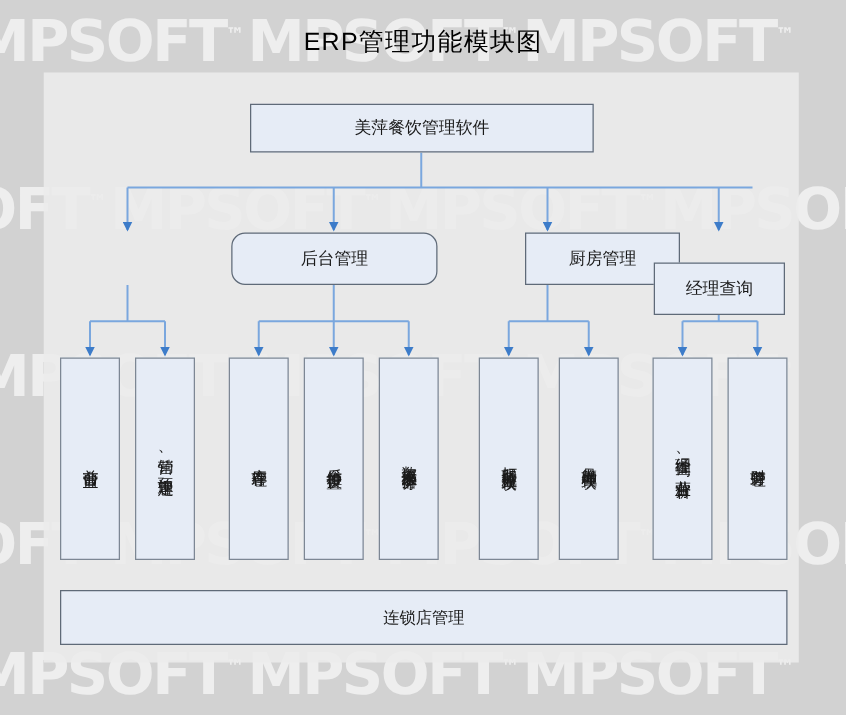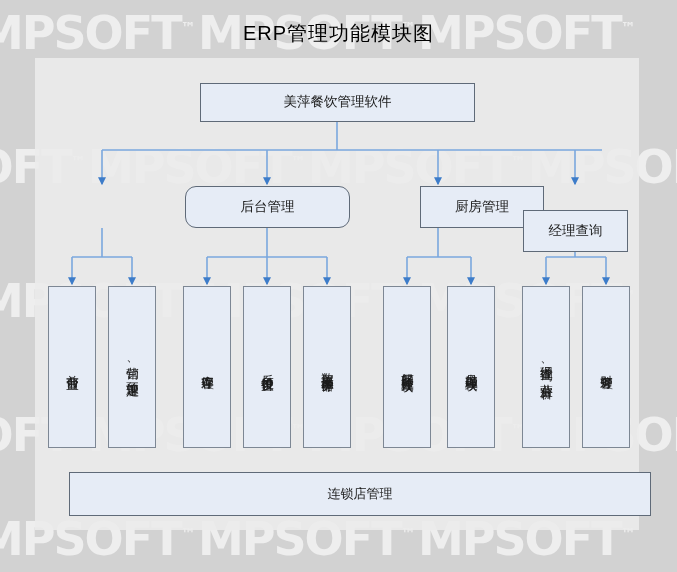--- a/index.html
+++ b/index.html
@@ -79,21 +79,21 @@
   .node.root   { font-size: 13.5px; }
   .node.level2 { font-size: 13.5px; }
   .node.leaf {
     writing-mode: vertical-rl;
     text-orientation: upright;
     font-size: 12.5px;
     letter-spacing: 1px;
     border-color: #7d8794;
     padding: 6px 0;
   }
-  .node.footer { font-size: 13px; margin-left: 21px; }
+  .node.footer { font-size: 13px; }
 
   
   #connectors {
     position: absolute;
     left: 0;
     top: 0;
     width: 604px;
     height: 472px;
     overflow: visible;
     pointer-events: none;

